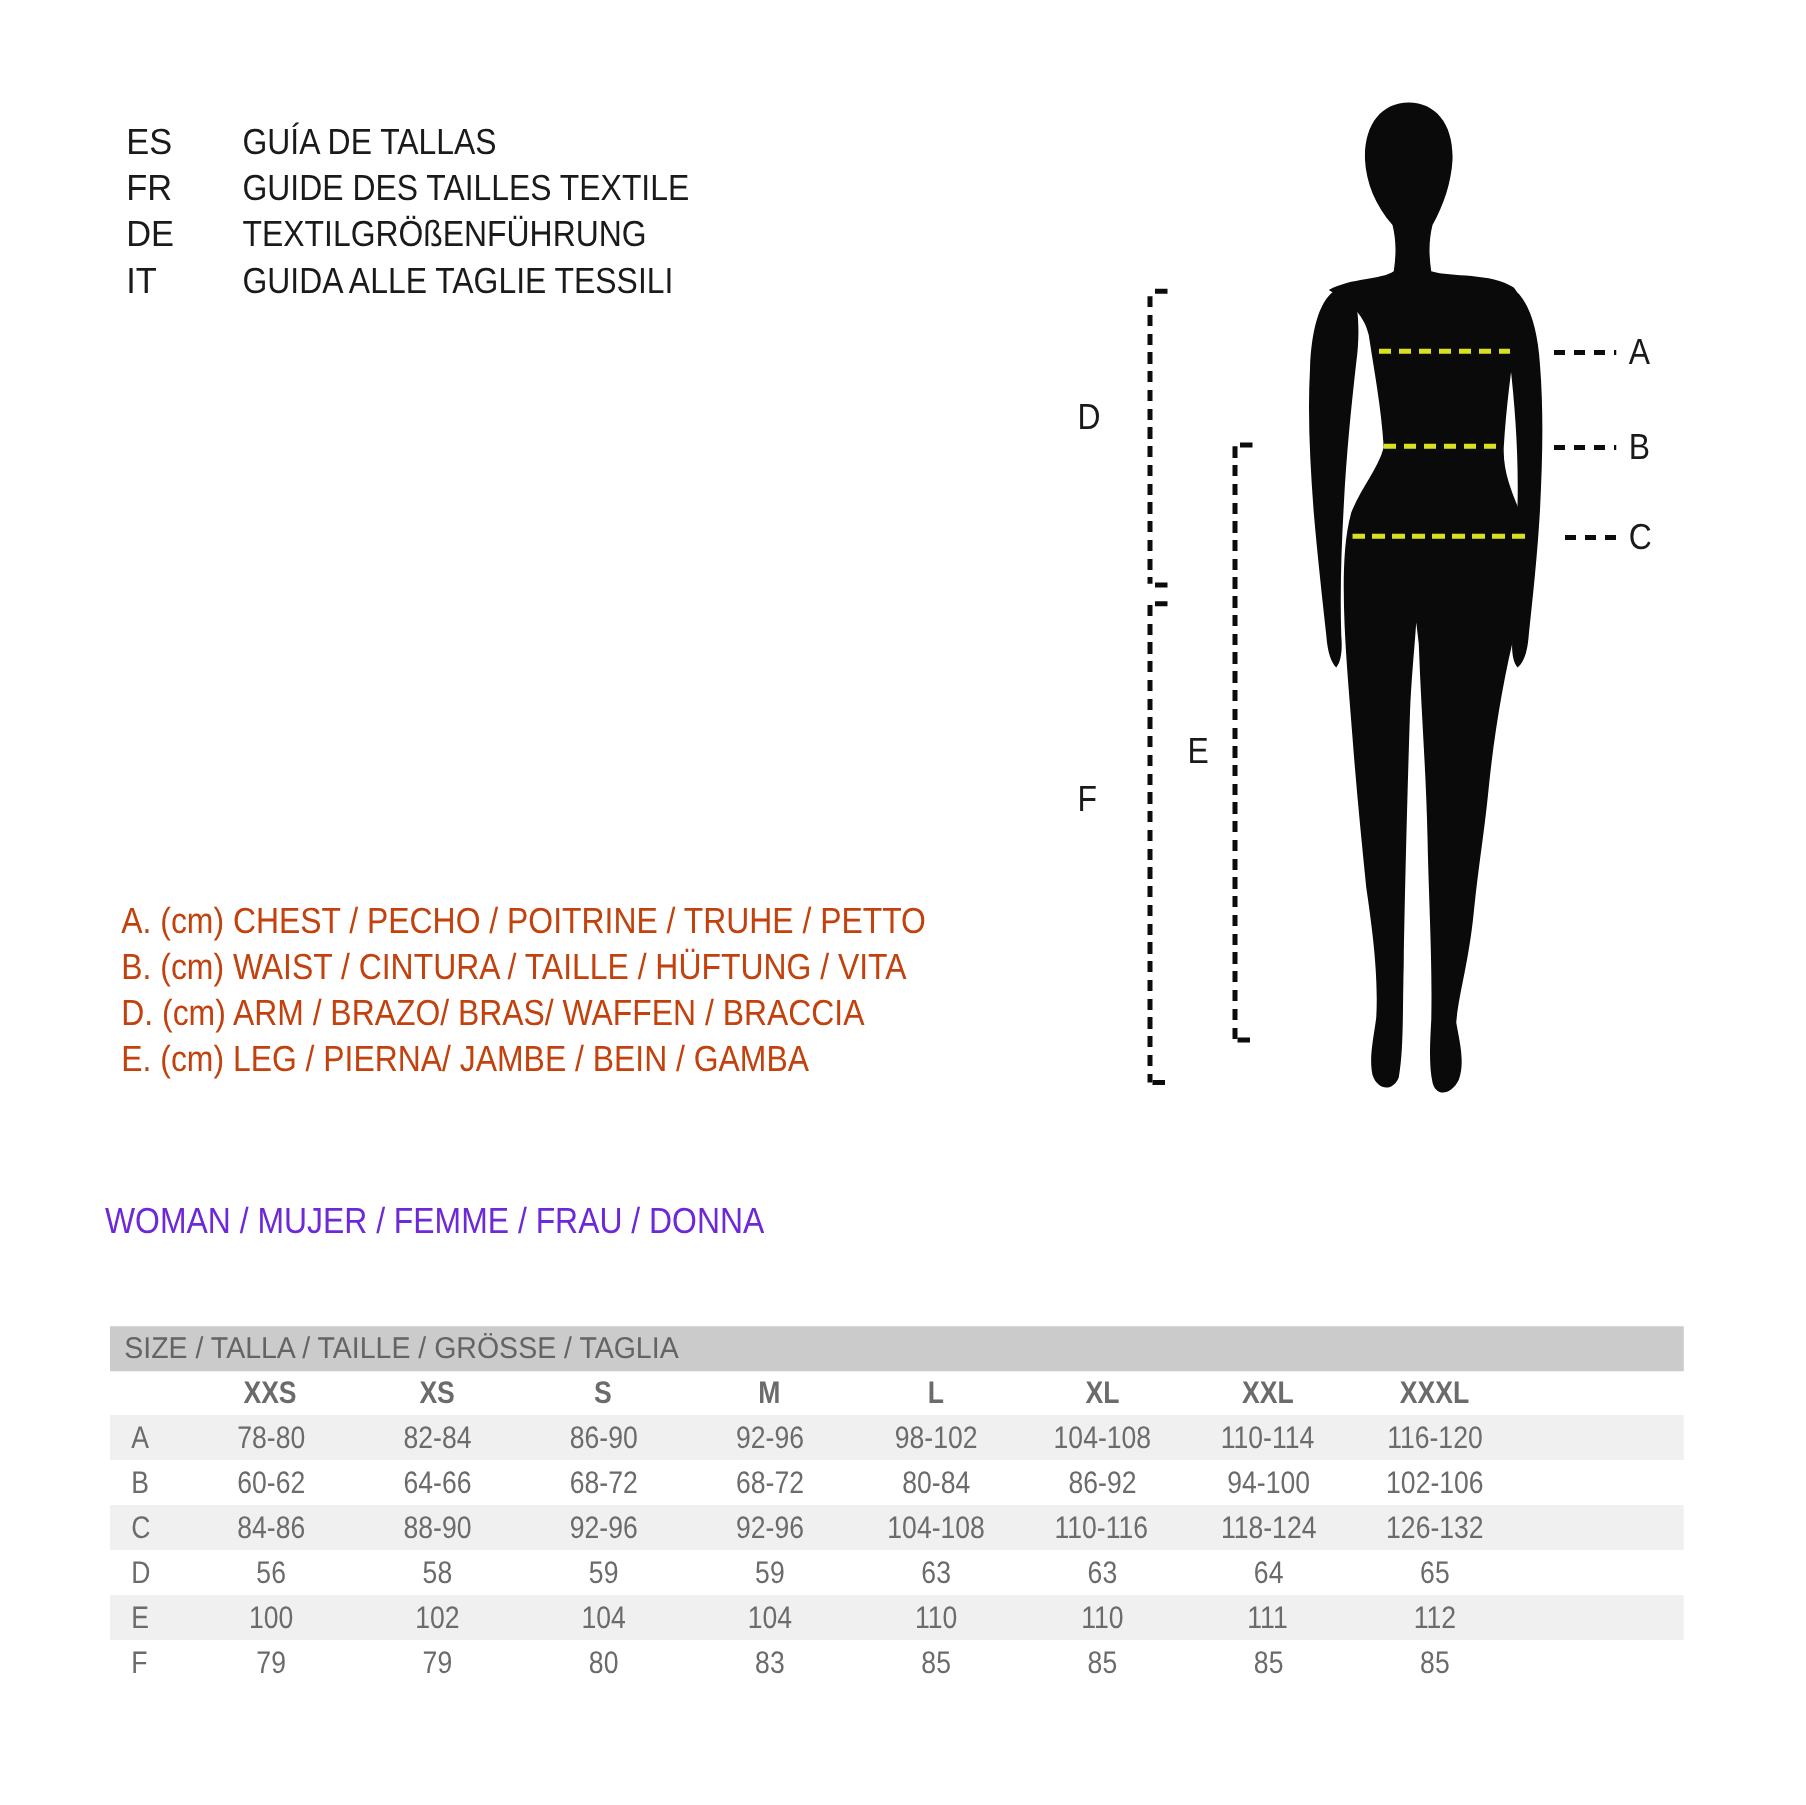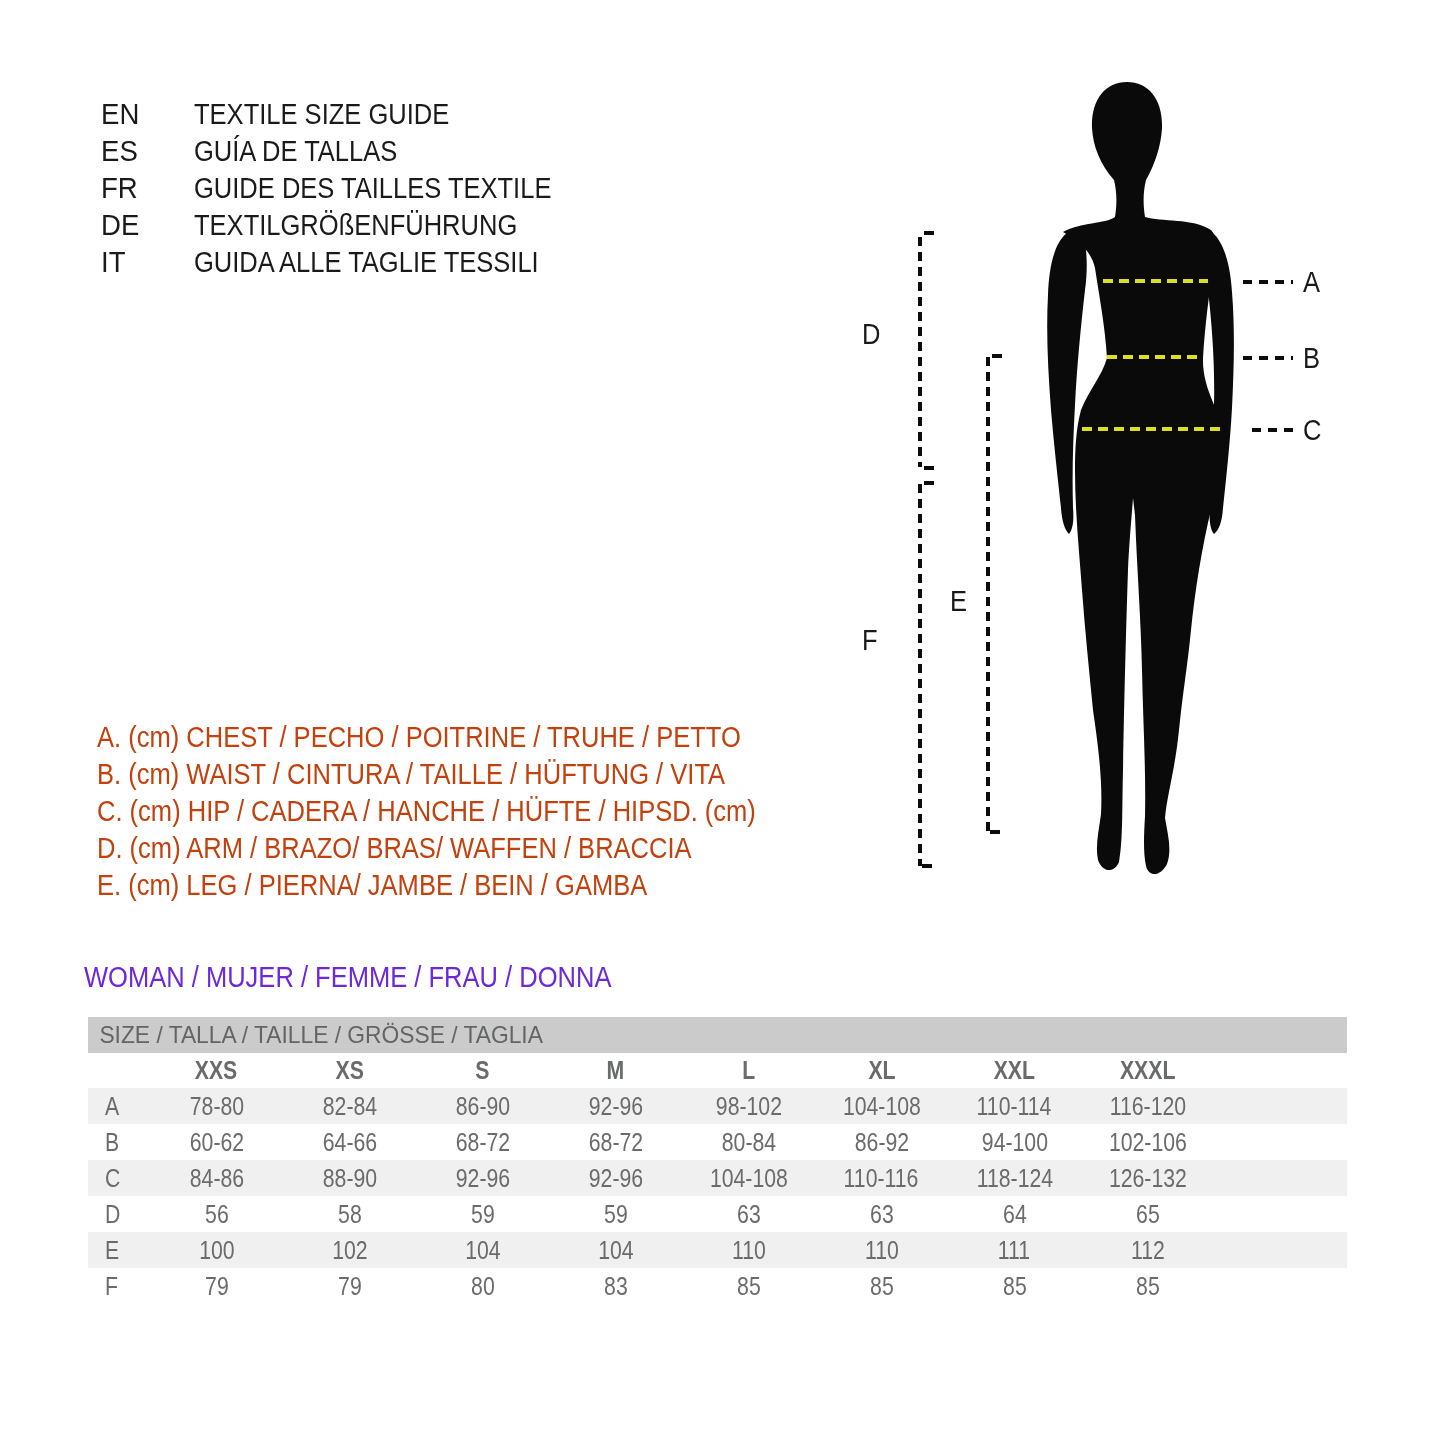--- a/index.html
+++ b/index.html
@@ -18,21 +18,21 @@
   .lang-code .cond{transform:scaleX(0.95);}
 
   
   .desc-block{position:absolute;left:97px;top:719px;color:#c2410c;font-size:29px;line-height:37px;}
 
   
   .audience{position:absolute;left:84px;top:959px;color:#6d28d9;font-size:29px;line-height:37px;}
 
   
   .size-table{position:absolute;left:88px;top:1017px;width:1259px;color:#6a6b6d;font-size:25px;}
-  .st-bar{height:36px;background:#cbcbcb;color:#636466;font-size:24px;display:flex;align-items:center;}
+  .st-bar{height:36px;background:#cbcbcb;color:#636466;font-size:24px;display:flex;align-items:center;margin-top:44px;}
   .st-bar .cond{transform:scaleX(0.95);padding-left:12px;}
   .st-row{display:flex;height:36px;align-items:center;}
   .st-colhead{height:35px;font-weight:bold;}
   .st-row.stripe{background:#f0f0f0;}
   .st-label{width:62px;box-sizing:border-box;padding-left:17px;}
   .st-cell{width:133px;text-align:center;display:flex;justify-content:center;align-items:center;}
   .st-fill{flex:1;}
 
   
   .figure-svg{position:absolute;left:1015px;top:70px;width:300px;height:820px;}
@@ -42,24 +42,20 @@
   .tick{position:absolute;width:10px;height:3.5px;background:#0c0c0c;}
   .mlabel{position:absolute;color:#1a1a1a;font-size:29px;line-height:34px;}
 </style>
 </head>
 <body>
 
 <div class="canvas">
 
   <div class="lang-block">
     <div class="lang-row">
-      <span class="lang-code"><span class="cond">EN</span></span>
-      <span class="cond">TEXTILE SIZE GUIDE</span>
-    </div>
-    <div class="lang-row">
       <span class="lang-code"><span class="cond">ES</span></span>
       <span class="cond">GUÍA DE TALLAS</span>
     </div>
     <div class="lang-row">
       <span class="lang-code"><span class="cond">FR</span></span>
       <span class="cond">GUIDE DES TAILLES TEXTILE</span>
     </div>
     <div class="lang-row">
       <span class="lang-code"><span class="cond">DE</span></span>
       <span class="cond">TEXTILGRÖßENFÜHRUNG</span>
@@ -99,21 +95,20 @@
   <div class="mlabel" style="left:1303px;top:265px;"><span class="cond">A</span></div>
   <div class="mlabel" style="left:1303px;top:341px;"><span class="cond">B</span></div>
   <div class="mlabel" style="left:1303px;top:413px;"><span class="cond">C</span></div>
   <div class="mlabel" style="left:862px;top:317px;"><span class="cond">D</span></div>
   <div class="mlabel" style="left:950px;top:584px;"><span class="cond">E</span></div>
   <div class="mlabel" style="left:862px;top:623px;"><span class="cond">F</span></div>
 
   <div class="desc-block">
     <div><span class="cond">A. (cm) CHEST / PECHO / POITRINE / TRUHE / PETTO</span></div>
     <div><span class="cond">B. (cm) WAIST / CINTURA / TAILLE / HÜFTUNG / VITA</span></div>
-    <div><span class="cond">C. (cm) HIP / CADERA / HANCHE / HÜFTE / HIPSD. (cm)</span></div>
     <div><span class="cond">D. (cm) ARM / BRAZO/ BRAS/ WAFFEN / BRACCIA</span></div>
     <div><span class="cond">E. (cm) LEG / PIERNA/ JAMBE / BEIN / GAMBA</span></div>
   </div>
 
   <div class="audience">
     <span class="cond">WOMAN / MUJER / FEMME / FRAU / DONNA</span>
   </div>
 
   <div class="size-table">
     <div class="st-bar">

